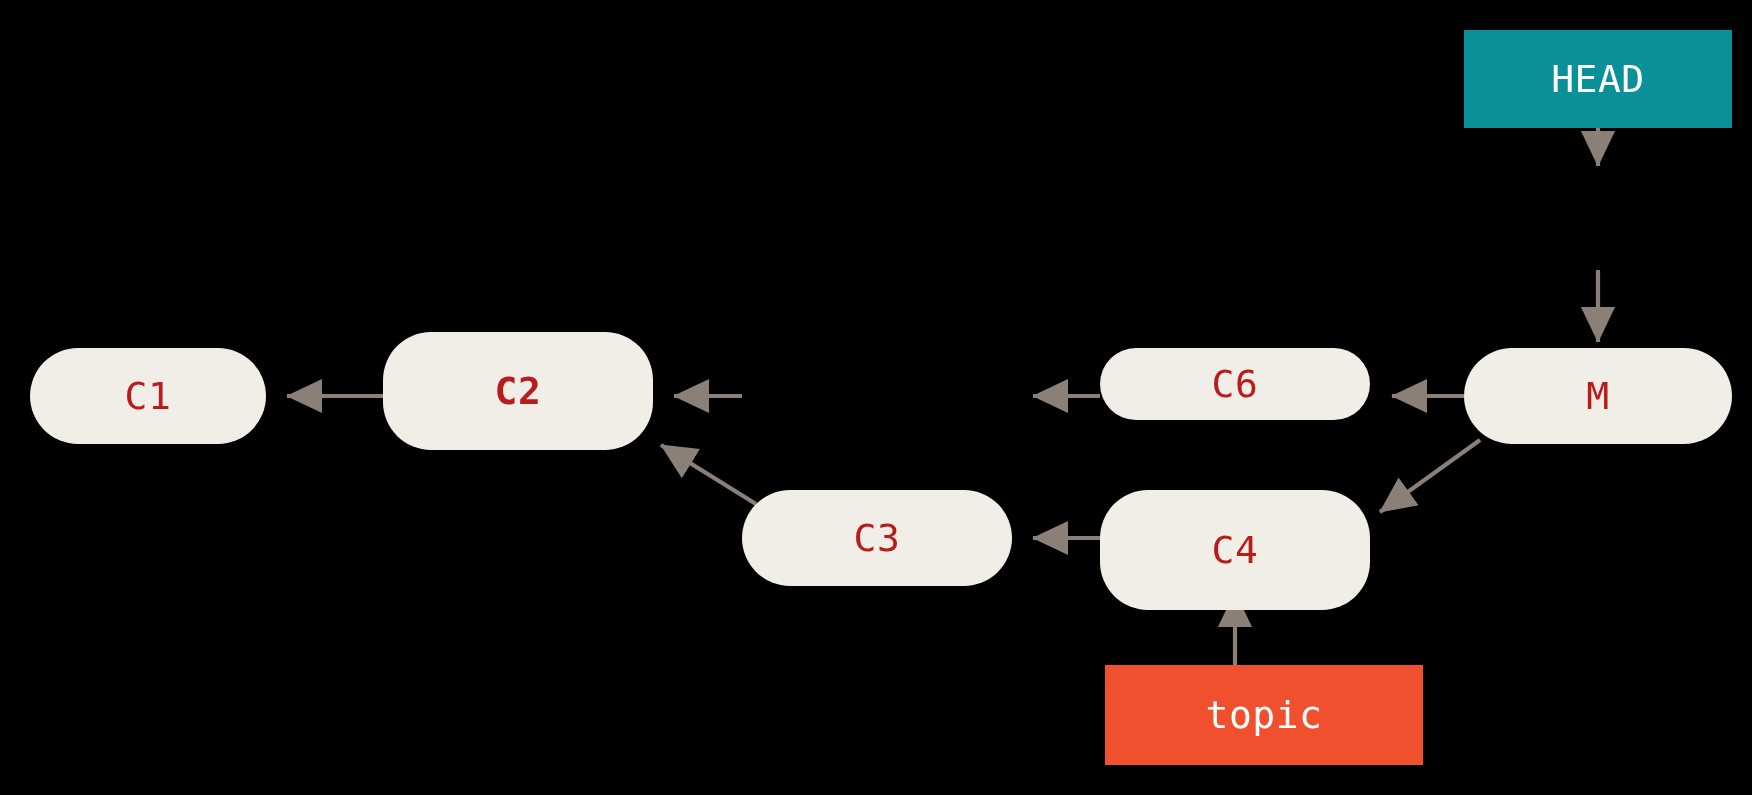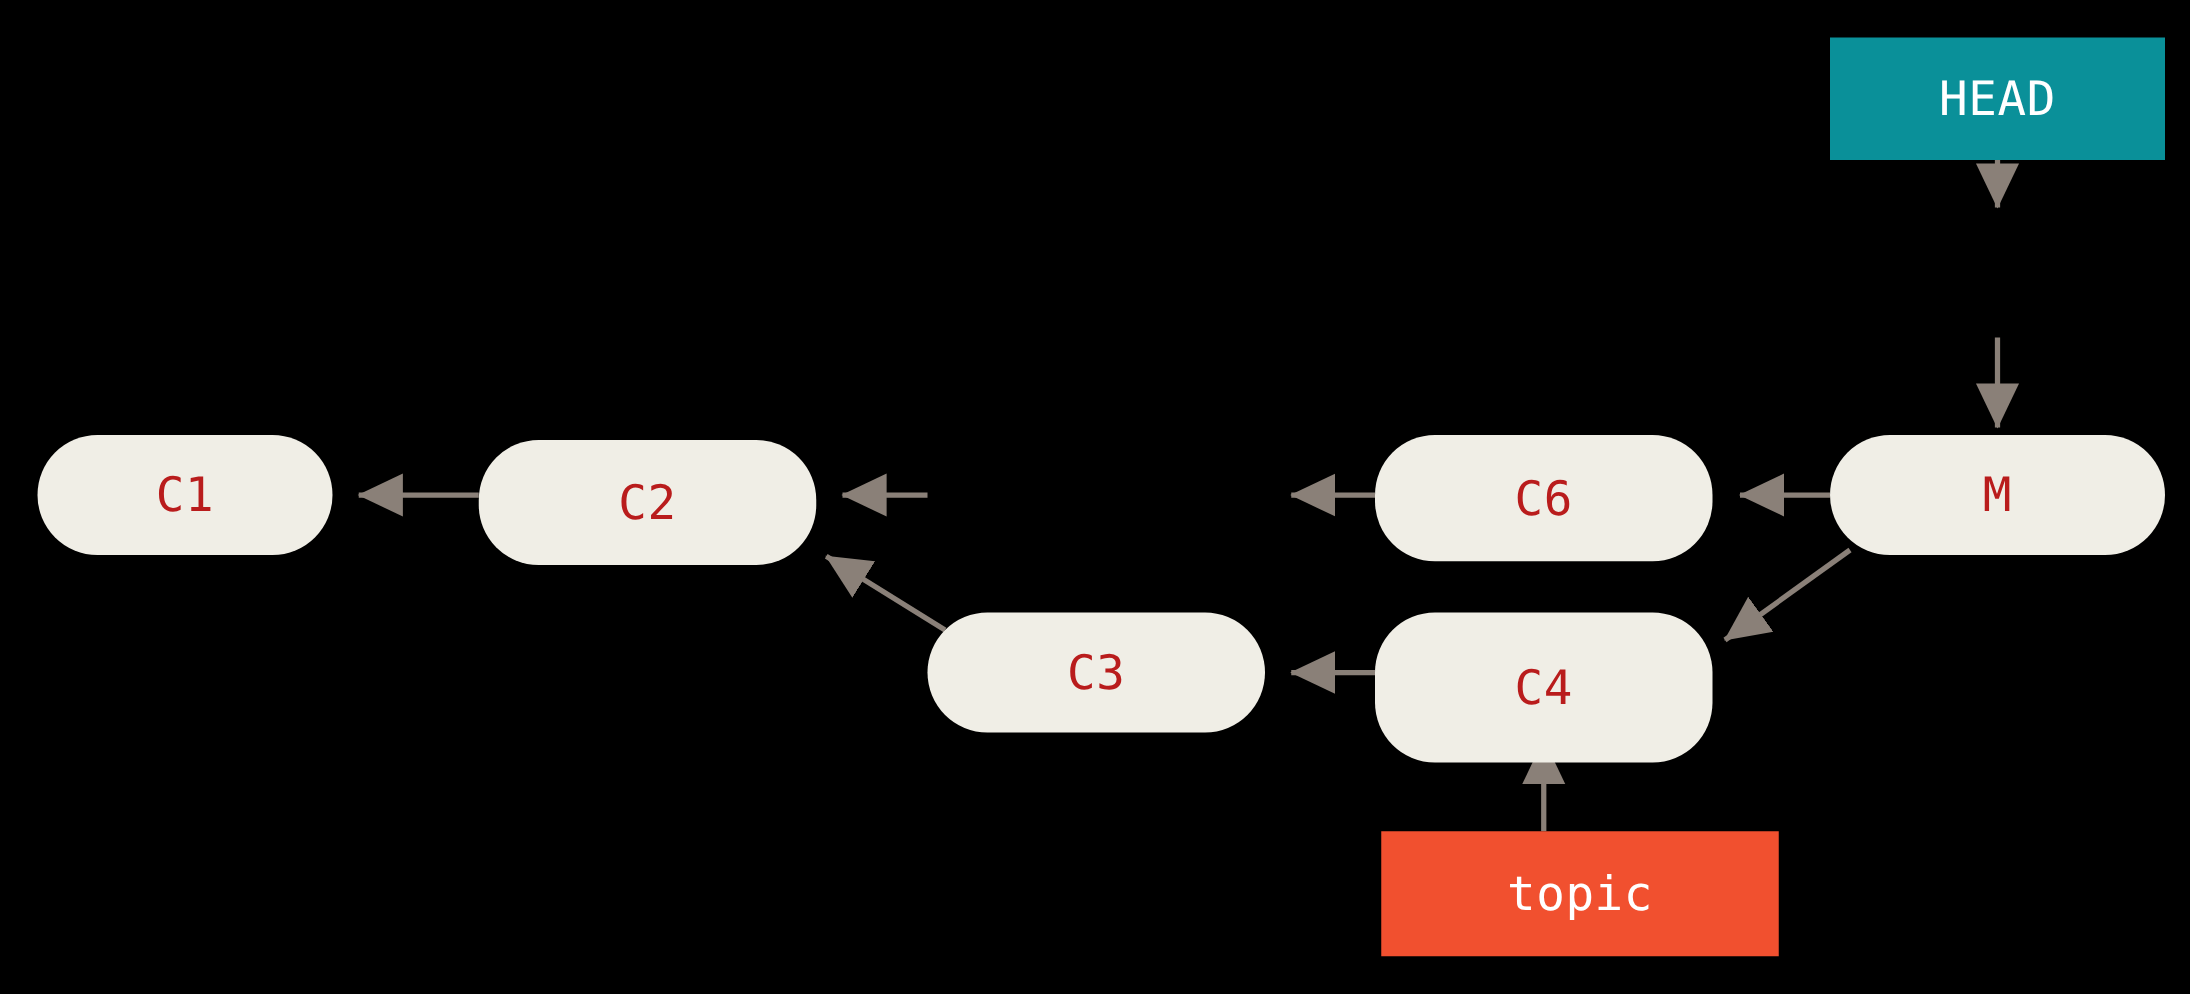--- a/index.html
+++ b/index.html
@@ -78,24 +78,24 @@
       <line x1="1480" y1="440" x2="1380" y2="512"></line>
       <line x1="1598" y1="128" x2="1598" y2="166"></line>
       <line x1="1598" y1="270" x2="1598" y2="342"></line>
       <line x1="1235" y1="665" x2="1235" y2="592"></line>
     </g>
   </svg>
 
   <div class="node commit" style="left:30px;  top:348px; width:236px; height:96px;">
     <span>C1</span>
   </div>
-  <div class="node commit" style="left:383px; top:352px; width:270px; height:100px;">
+  <div class="node commit" style="left:383px; top:332px; width:270px; height:118px;font-weight:bold;">
     <span>C2</span>
   </div>
-  <div class="node commit" style="left:1100px; top:348px; width:270px; height:101px;">
+  <div class="node commit" style="left:1100px; top:348px; width:270px; height:72px;">
     <span>C6</span>
   </div>
   <div class="node commit" style="left:1464px; top:348px; width:268px; height:96px;">
     <span>M</span>
   </div>
   <div class="node commit" style="left:742px; top:490px; width:270px; height:96px;">
     <span>C3</span>
   </div>
   <div class="node commit" style="left:1100px; top:490px; width:270px; height:120px;">
     <span>C4</span>

